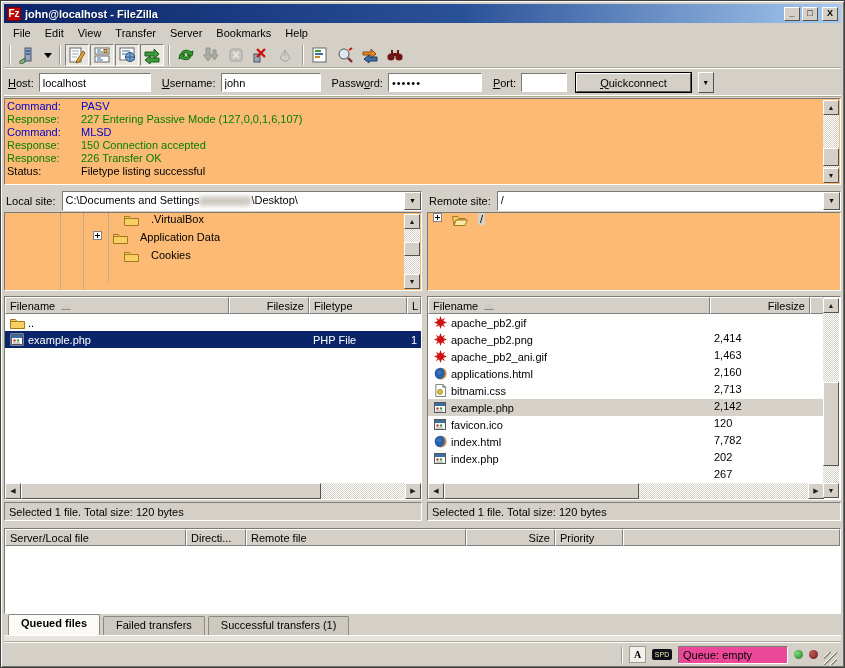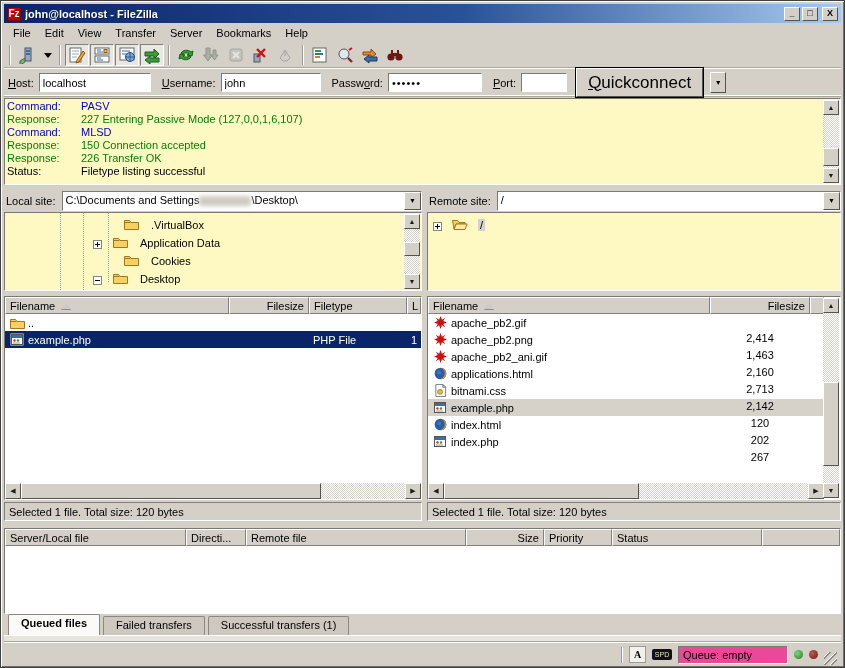--- a/index.html
+++ b/index.html
@@ -40,26 +40,26 @@
   .tb-btn svg { display:block; }
 
   
   .quickconnect { height:28px; flex:0 0 28px; display:flex; align-items:center; gap:5px;
                   padding:0 4px; border-bottom:1px solid #aca899; box-shadow:0 -1px 0 #fff inset; }
   .qc-label { white-space:nowrap; }
   .hot { text-decoration:underline; }
   .qc-input { height:19px; border:1px solid; border-color:#7a7a72 #fff #fff #7a7a72;
               background:#fff; font-family:"Liberation Sans",sans-serif; font-size:11px; padding:0 3px; outline:none; }
   .w-host{width:112px} .w-user{width:100px} .w-pass{width:94px; letter-spacing:1px;} .w-port{width:46px}
-  .qc-btn { height:29px; padding:0 11px; background:#D4D0C8; border:1px solid;
-            border-color:#fff #55534e #55534e #fff; outline:1px solid #000; font-size:17px; margin-left:4px; }
+  .qc-btn { height:19px; padding:0 23px; background:#D4D0C8; border:1px solid;
+            border-color:#fff #55534e #55534e #fff; outline:1px solid #000; font-size:11px; margin-left:4px; }
   .qc-drop { width:16px; height:21px; background:#D4D0C8; border:1px solid;
              border-color:#fff #55534e #55534e #fff; font-size:7px; line-height:19px; text-align:center; margin-left:2px;}
 
-  .sunken { border:1px solid; border-color:#7a7a72 #fff #fff #7a7a72; background:#fef9c3; }
+  .sunken { border:1px solid; border-color:#7a7a72 #fff #fff #7a7a72; background:#fdba74; }
 
   
   .log { flex:0 0 87px; margin:1px 0 0 0; position:relative; overflow:hidden; }
   .log-lines { padding:1px 2px; }
   .log-line { display:flex; line-height:13px; white-space:nowrap; }
   .log-label { width:74px; flex:0 0 74px; }
   .k-command { color:#0000cc; } .k-response { color:#007f00; } .k-status { color:#000; }
 
   
   .vsb { position:absolute; top:1px; right:1px; bottom:1px; width:16px;
@@ -87,40 +87,40 @@
   .combo { flex:1; height:20px; display:flex; position:relative; background:#fff;
            border:1px solid; border-color:#7a7a72 #fff #fff #7a7a72; }
   .combo-text { flex:1; padding:2px 3px; white-space:nowrap; overflow:hidden; }
   .combo-btn { width:17px; background:#D4D0C8; border:1px solid; border-color:#fff #55534e #55534e #fff;
                font-size:7px; display:flex; align-items:center; justify-content:center; }
   .redact { display:inline-block; width:52px; height:10px; vertical-align:middle;
             background:#cfcac2; filter:blur(2px); border-radius:2px; }
 
   .treebox { flex:0 0 79px; height:79px; margin-top:1px; position:relative; overflow:hidden; }
   .tree-guide { position:absolute; top:0; bottom:0; border-left:1px dotted #9a9a9a; }
-  .tree-row { height:18px; display:flex; align-items:flex-end; gap:10px; position:relative; }
+  .tree-row { height:18px; display:flex; align-items:flex-start; gap:10px; position:relative; }
   .expander { width:9px; height:9px; border:1px solid #848484; background:#fff; position:relative; flex:0 0 9px; }
   .expander::before, .expander.minus::before { content:""; position:absolute; left:1px; right:1px; top:3px; height:1px; background:#000; }
   .expander.plus::after { content:""; position:absolute; top:1px; bottom:1px; left:3px; width:1px; background:#000; }
   .expander-spacer { width:9px; flex:0 0 9px; }
   .tree-label { padding:0 2px; white-space:nowrap; }
   .tree-label.sel { background:#d6d2ca; }
 
   
   .list-panel { flex:0 0 204px; height:204px; position:relative; display:flex; flex-direction:column; overflow:hidden; }
   .cols { height:17px; flex:0 0 17px; display:flex; background:#D4D0C8; }
   .col { border:1px solid; border-color:#fff #808080 #808080 #fff; padding:1px 4px;
          white-space:nowrap; overflow:hidden; display:flex; align-items:center; gap:6px; background:#D4D0C8; }
   .col.right { justify-content:flex-end; }
   .sort-asc { width:0; height:0; border-left:5px solid transparent; border-right:5px solid transparent;
               border-bottom:6px solid #cfcbc3; filter:drop-shadow(0 1px 0 #8a8a8a); }
   .list-body { flex:1; background:#fff; overflow:hidden; }
   .frow { height:17px; display:flex; align-items:center; white-space:nowrap; }
   .frow .cell { padding:0 4px; overflow:hidden; display:flex; align-items:center; gap:3px; }
-  .cell.num { justify-content:center;margin-top:31px; }
+  .cell.num { justify-content:flex-start;margin-top:31px; }
   .frow.sel-active { background:#0a246a; color:#fff; }
   .frow.sel-inactive { background:#d6d2ca; }
   .list-status { height:19px; flex:0 0 19px; margin-top:2px; display:flex; align-items:center;
                  padding:0 4px; background:#D4D0C8; border:1px solid; border-color:#808080 #fff #fff #808080;
                  white-space:nowrap; overflow:hidden; }
   .icon { width:16px; height:14px; flex:0 0 16px; display:flex; align-items:center; justify-content:center; }
 
   
   .queue-wrap { margin-top:7px; flex:0 0 86px; display:flex; flex-direction:column; position:relative; overflow:hidden; }
   .queue-body { flex:1; background:#fff; }
@@ -364,30 +364,20 @@
         <div class="tree-row" style="padding-left:99px">
           <span class="expander-spacer"></span>
           <span class="icon">
               <svg width="15" height="12" viewBox="0 0 15 12">
                 <path d="M.5 2.5 h5 l1.5 2 h7.5 v7 H.5z" fill="#f7cf62" stroke="#a07820"></path>
                 <path d="M.5 4.5 h5.8" stroke="#a07820"></path>
               </svg>
             </span>
           <span class="tree-label">Cookies</span>
         </div>
-        <div class="tree-row" style="padding-left:88px">
-          <span class="expander minus"></span>
-          <span class="icon">
-              <svg width="15" height="12" viewBox="0 0 15 12">
-                <path d="M.5 2.5 h5 l1.5 2 h7.5 v7 H.5z" fill="#f7cf62" stroke="#a07820"></path>
-                <path d="M.5 4.5 h5.8" stroke="#a07820"></path>
-              </svg>
-            </span>
-          <span class="tree-label">Desktop</span>
-        </div>
         <div class="vsb">
           <div class="sb-btn sb-up">▲</div>
           <div class="sb-thumb" style="top:28px; height:14px;"></div>
           <div class="sb-btn sb-down">▼</div>
         </div>
       </div>
     </div>
 
     <div class="pane right">
       <div class="site-row">
@@ -572,43 +562,60 @@
                 </span>
                 <span>example.php</span>
               </div>
             <div class="cell num" style="width:100px">
                 <span>120</span>
               </div>
           </div>
           <div class="frow">
             <div class="cell" style="width:282px">
                 <span class="icon">
-                  <svg width="13" height="13" viewBox="0 0 14 14">
-                    <circle cx="7" cy="7" r="6.3" fill="#2b5fa3"></circle>
-                    <path d="M7 .7 a6.3 6.3 0 0 1 0 12.6 C10.4 11.4 12.2 9 11.4 5.2 C10.8 2.6 9 1.1 7 .7Z" fill="#e8872a"></path>
-                    <circle cx="5.5" cy="6" r="2.2" fill="#3a76c4"></circle>
-                  </svg>
-                </span>
-                <span>index.html</span>
-              </div>
-            <div class="cell num" style="width:100px">
-                <span>202</span>
-              </div>
-          </div>
-          <div class="frow">
-            <div class="cell" style="width:282px">
-                <span class="icon">
                   <svg width="14" height="13" viewBox="0 0 14 13">
                     <rect x="1.5" y="1.5" width="11" height="10" fill="#fff" stroke="#555"></rect>
                     <rect x="2" y="2" width="10" height="3" fill="#3a6ea5"></rect>
                     <circle cx="4.5" cy="7.5" r="1.2" fill="#cc3333"></circle>
                     <circle cx="8" cy="7.5" r="1.2" fill="#2fa12f"></circle>
                     <rect x="3" y="9.5" width="7" height="1" fill="#999"></rect>
                   </svg>
                 </span>
+                <span>favicon.ico</span>
+              </div>
+            <div class="cell num" style="width:100px">
+                <span>7,782</span>
+              </div>
+          </div>
+          <div class="frow">
+            <div class="cell" style="width:282px">
+                <span class="icon">
+                  <svg width="13" height="13" viewBox="0 0 14 14">
+                    <circle cx="7" cy="7" r="6.3" fill="#2b5fa3"></circle>
+                    <path d="M7 .7 a6.3 6.3 0 0 1 0 12.6 C10.4 11.4 12.2 9 11.4 5.2 C10.8 2.6 9 1.1 7 .7Z" fill="#e8872a"></path>
+                    <circle cx="5.5" cy="6" r="2.2" fill="#3a76c4"></circle>
+                  </svg>
+                </span>
+                <span>index.html</span>
+              </div>
+            <div class="cell num" style="width:100px">
+                <span>202</span>
+              </div>
+          </div>
+          <div class="frow">
+            <div class="cell" style="width:282px">
+                <span class="icon">
+                  <svg width="14" height="13" viewBox="0 0 14 13">
+                    <rect x="1.5" y="1.5" width="11" height="10" fill="#fff" stroke="#555"></rect>
+                    <rect x="2" y="2" width="10" height="3" fill="#3a6ea5"></rect>
+                    <circle cx="4.5" cy="7.5" r="1.2" fill="#cc3333"></circle>
+                    <circle cx="8" cy="7.5" r="1.2" fill="#2fa12f"></circle>
+                    <rect x="3" y="9.5" width="7" height="1" fill="#999"></rect>
+                  </svg>
+                </span>
                 <span>index.php</span>
               </div>
             <div class="cell num" style="width:100px">
                 <span>267</span>
               </div>
           </div>
         </div>
         <div class="hsb" style="margin-right:16px">
           <div class="sb-btn sb-left">◀</div>
           <div class="sb-thumb" style="left:16px; width:195px;"></div>
@@ -628,28 +635,25 @@
     <div class="cols">
       <div class="col" style="width:181px">
           <span>Server/Local file</span>
         </div>
       <div class="col" style="width:60px">
           <span>Directi...</span>
         </div>
       <div class="col" style="width:220px">
           <span>Remote file</span>
         </div>
-      <div class="col right" style="width:78px">
+      <div class="col right" style="width:89px">
           <span>Size</span>
         </div>
       <div class="col" style="width:68px">
           <span>Priority</span>
-        </div>
-      <div class="col" style="width:150px">
-          <span>Status</span>
         </div>
       <div class="col" style="flex:1"></div>
     </div>
     <div class="queue-body"></div>
   </div>
 
   <div class="tabs">
     <div class="tab active">Queued files</div>
     <div class="tab">Failed transfers</div>
     <div class="tab">Successful transfers (1)</div>

